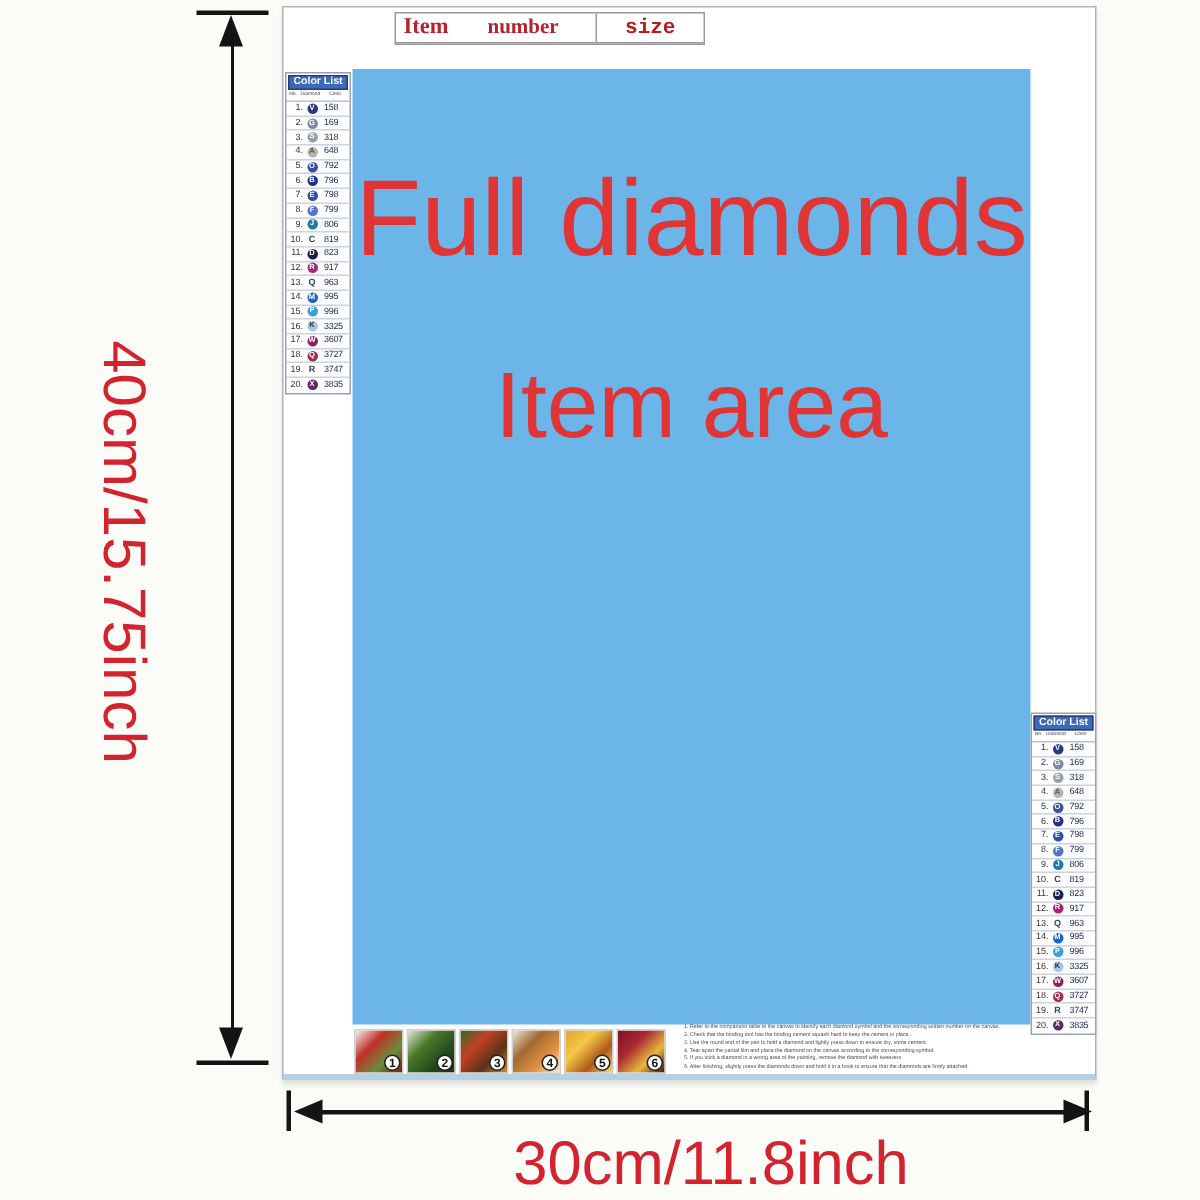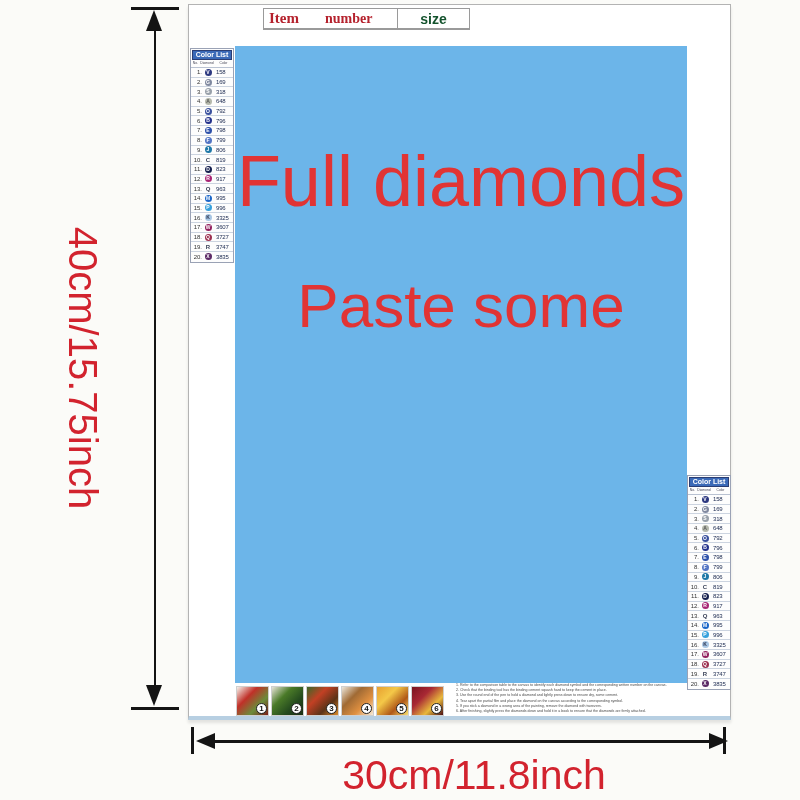--- a/index.html
+++ b/index.html
@@ -14,28 +14,28 @@
   
   .itable { position:absolute; left:263px; top:8px; width:207px; background:#fff;
             border:1px solid #9a9a9a;text-align:center; }
   .itable-row { display:flex; }
   .itable-row.hdr { height:20px; border-bottom:1px solid #9a9a9a; }
   .itable-row.bdy { height:14px; }
   .ic1 { width:134px; border-right:1px solid #9a9a9a; display:flex; align-items:center; }
   .ic2 { width:71px; display:flex; align-items:center; justify-content:center; }
   .lbl-item { font-family:"Liberation Serif", serif; font-weight:bold; font-size:15px; color:#b5222d; padding-left:5px; }
   .lbl-number { font-family:"Liberation Serif", serif; font-weight:bold; font-size:14px; color:#b5222d; margin-left:26px; }
-  .lbl-size { font-size:14px; font-weight:bold; color:#14532d; }
+  .lbl-size { font-size:14px; font-weight:bold; color:#b91c1c;font-family:Liberation Mono, monospace; }
   .lbl-dp { font-size:7px; color:#3a3a3a; padding-left:4px; letter-spacing:0.3px; }
   .lbl-sz { font-size:11px; color:#222; letter-spacing:0.5px; }
 
   
   .blue-area { position:absolute; left:235px; top:46px; width:452px; height:637px;
                background:#6cb5e9; display:flex; flex-direction:column; align-items:center; }
-  .paste-l1 { margin-top:94px; font-size:72px; color:#e13434; white-space:nowrap; }
+  .paste-l1 { margin-top:59px; font-size:72px; color:#e13434; white-space:nowrap; }
   .paste-l2 { margin-top:48px; font-size:62px; color:#e13434; white-space:nowrap; }
 
   
   .clist { position:absolute; width:44px; background:#fdfdfd; border:1px solid #9aa2b5; }
   .clist-title { margin:1px; height:10px; background:#3b6ab8; border:1px solid #2a3d73;
                  color:#fff; font-size:7px; font-weight:bold; line-height:8px; text-align:center; }
   .clist-head { height:7px; overflow:hidden; border-bottom:1px solid #b9c2d2; }
   .clist-head-in { display:flex; width:80px; font-size:6px; color:#445;
                    transform:scale(0.55); transform-origin:left top; }
   .ch-no { width:16px; text-align:center; }
@@ -91,21 +91,21 @@
         <span class="lbl-number">number</span>
       </div>
       <div class="ic2">
         <span class="lbl-size">size</span>
       </div>
     </div>
   </div>
 
   <div class="blue-area">
     <div class="paste-l1">Full diamonds</div>
-    <div class="paste-l2">Paste some</div>
+    <div class="paste-l2">Item area</div>
   </div>
 
   <div class="clist" style="left:190px; top:48px;">
       <div class="clist-title">Color List</div>
       <div class="clist-head">
         <div class="clist-head-in">
           <span class="ch-no">No.</span>
           <span class="ch-d">Diamond</span>
           <span class="ch-c">Color</span>
         </div>

